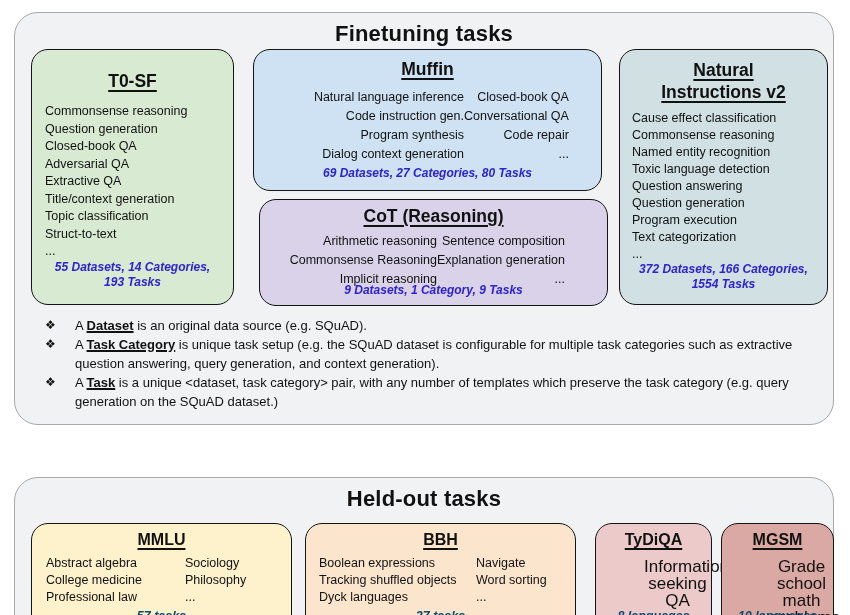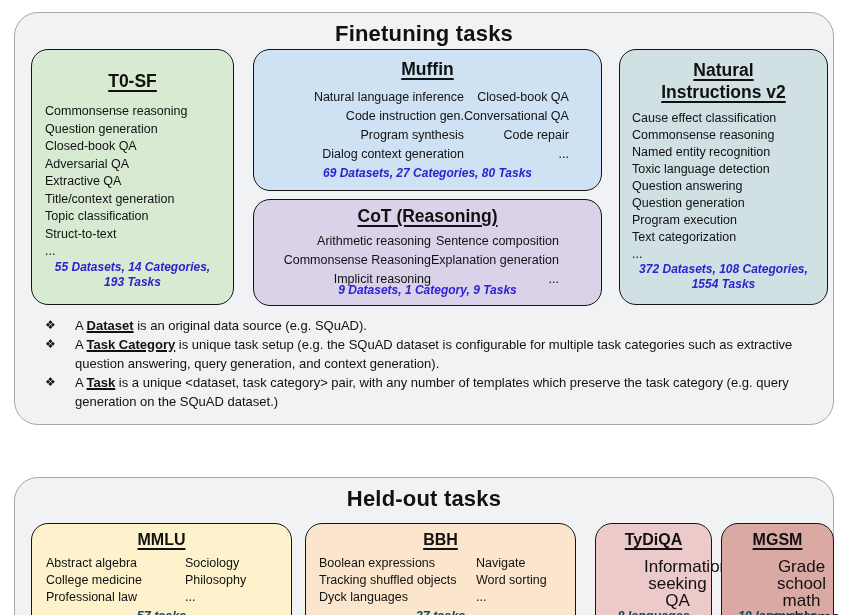--- a/index.html
+++ b/index.html
@@ -112,21 +112,21 @@
       <div class="col-right">
           <div class="item-line">Closed-book QA</div>
           <div class="item-line">Conversational QA</div>
           <div class="item-line">Code repair</div>
           <div class="item-line">...</div>
         </div>
     </div>
     <div class="stats" style="color: rgb(45, 34, 208);">69 Datasets, 27 Categories, 80 Tasks</div>
   </div>
 
-  <div class="task-box" id="box-cot" style="background-color: rgb(217, 210, 233); border-color: rgb(20, 20, 20);">
+  <div class="task-box" id="box-cot" style="background-color: rgb(217, 210, 233); border-color: rgb(20, 20, 20); margin-left: 6px;">
     <div class="box-title">CoT (Reasoning)</div>
     <div class="cols">
       <div class="col-left">
           <div class="item-line">Arithmetic reasoning</div>
           <div class="item-line">Commonsense Reasoning</div>
           <div class="item-line">Implicit reasoning</div>
         </div>
       <div class="col-right">
           <div class="item-line">Sentence composition</div>
           <div class="item-line">Explanation generation</div>
@@ -142,21 +142,21 @@
         <div class="item-line">Cause effect classification</div>
         <div class="item-line">Commonsense reasoning</div>
         <div class="item-line">Named entity recognition</div>
         <div class="item-line">Toxic language detection</div>
         <div class="item-line">Question answering</div>
         <div class="item-line">Question generation</div>
         <div class="item-line">Program execution</div>
         <div class="item-line">Text categorization</div>
         <div class="item-line">...</div>
       </div>
-    <div class="stats" style="color: rgb(45, 34, 208);">372 Datasets, 108 Categories,
+    <div class="stats" style="color: rgb(45, 34, 208);">372 Datasets, 166 Categories,
 1554 Tasks</div>
   </div>
 
   <div id="notes">
     <div class="note-row">
       <span class="note-bullet">❖</span>
       <div class="note-text"><span>A </span><span class="note-term">Dataset</span><span> is an original data source (e.g. SQuAD).</span></div>
     </div>
     <div class="note-row">
       <span class="note-bullet">❖</span>

